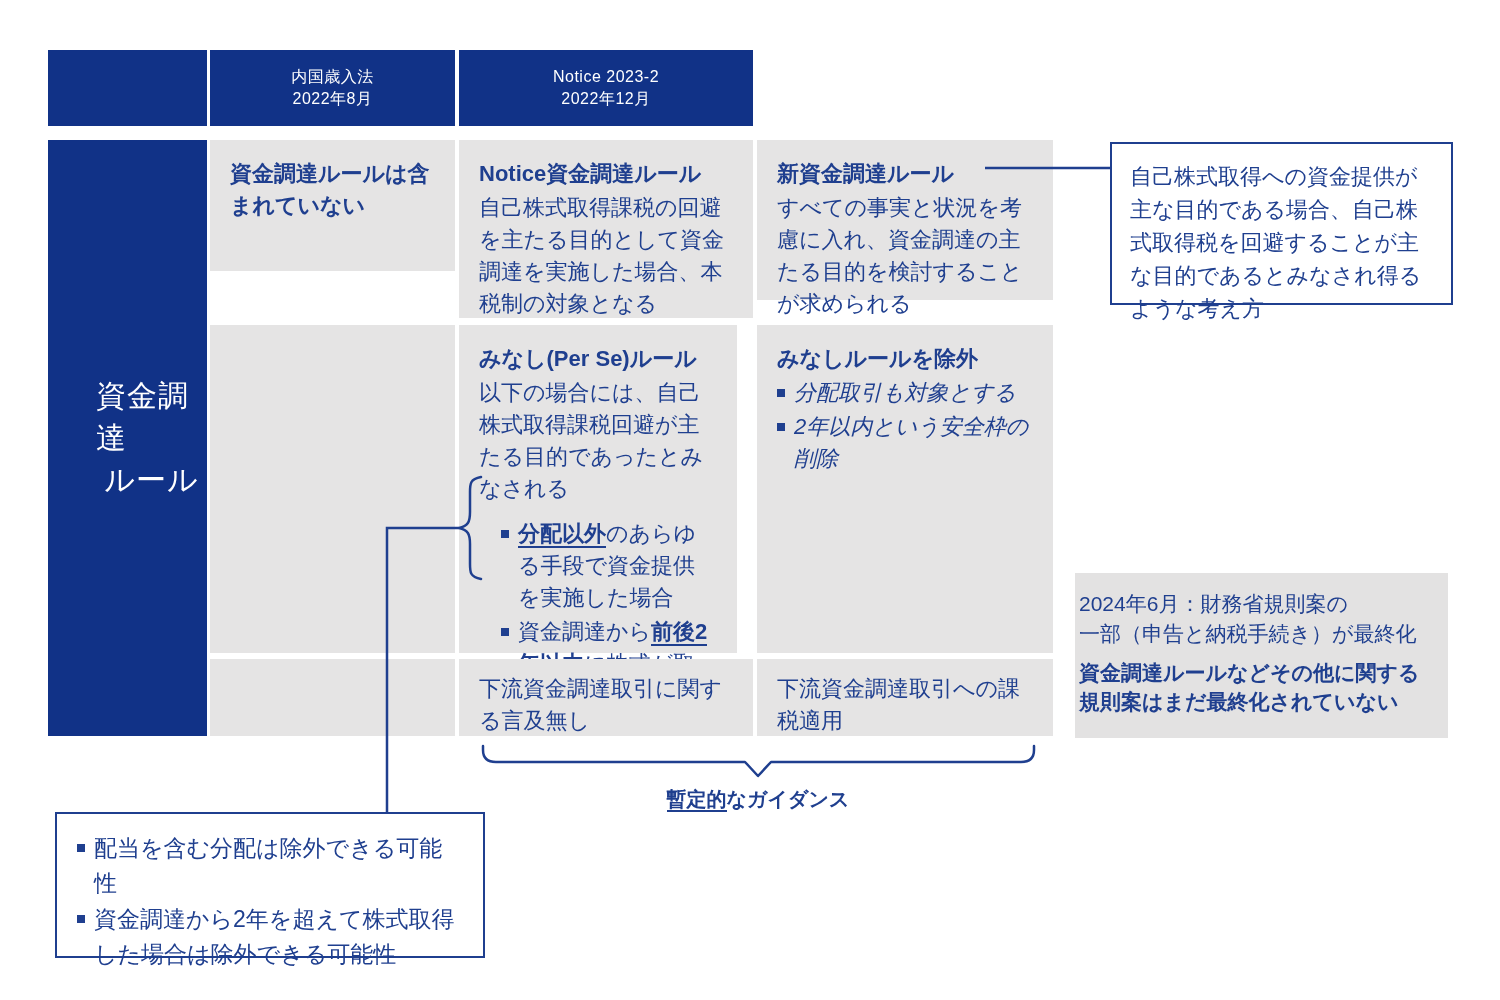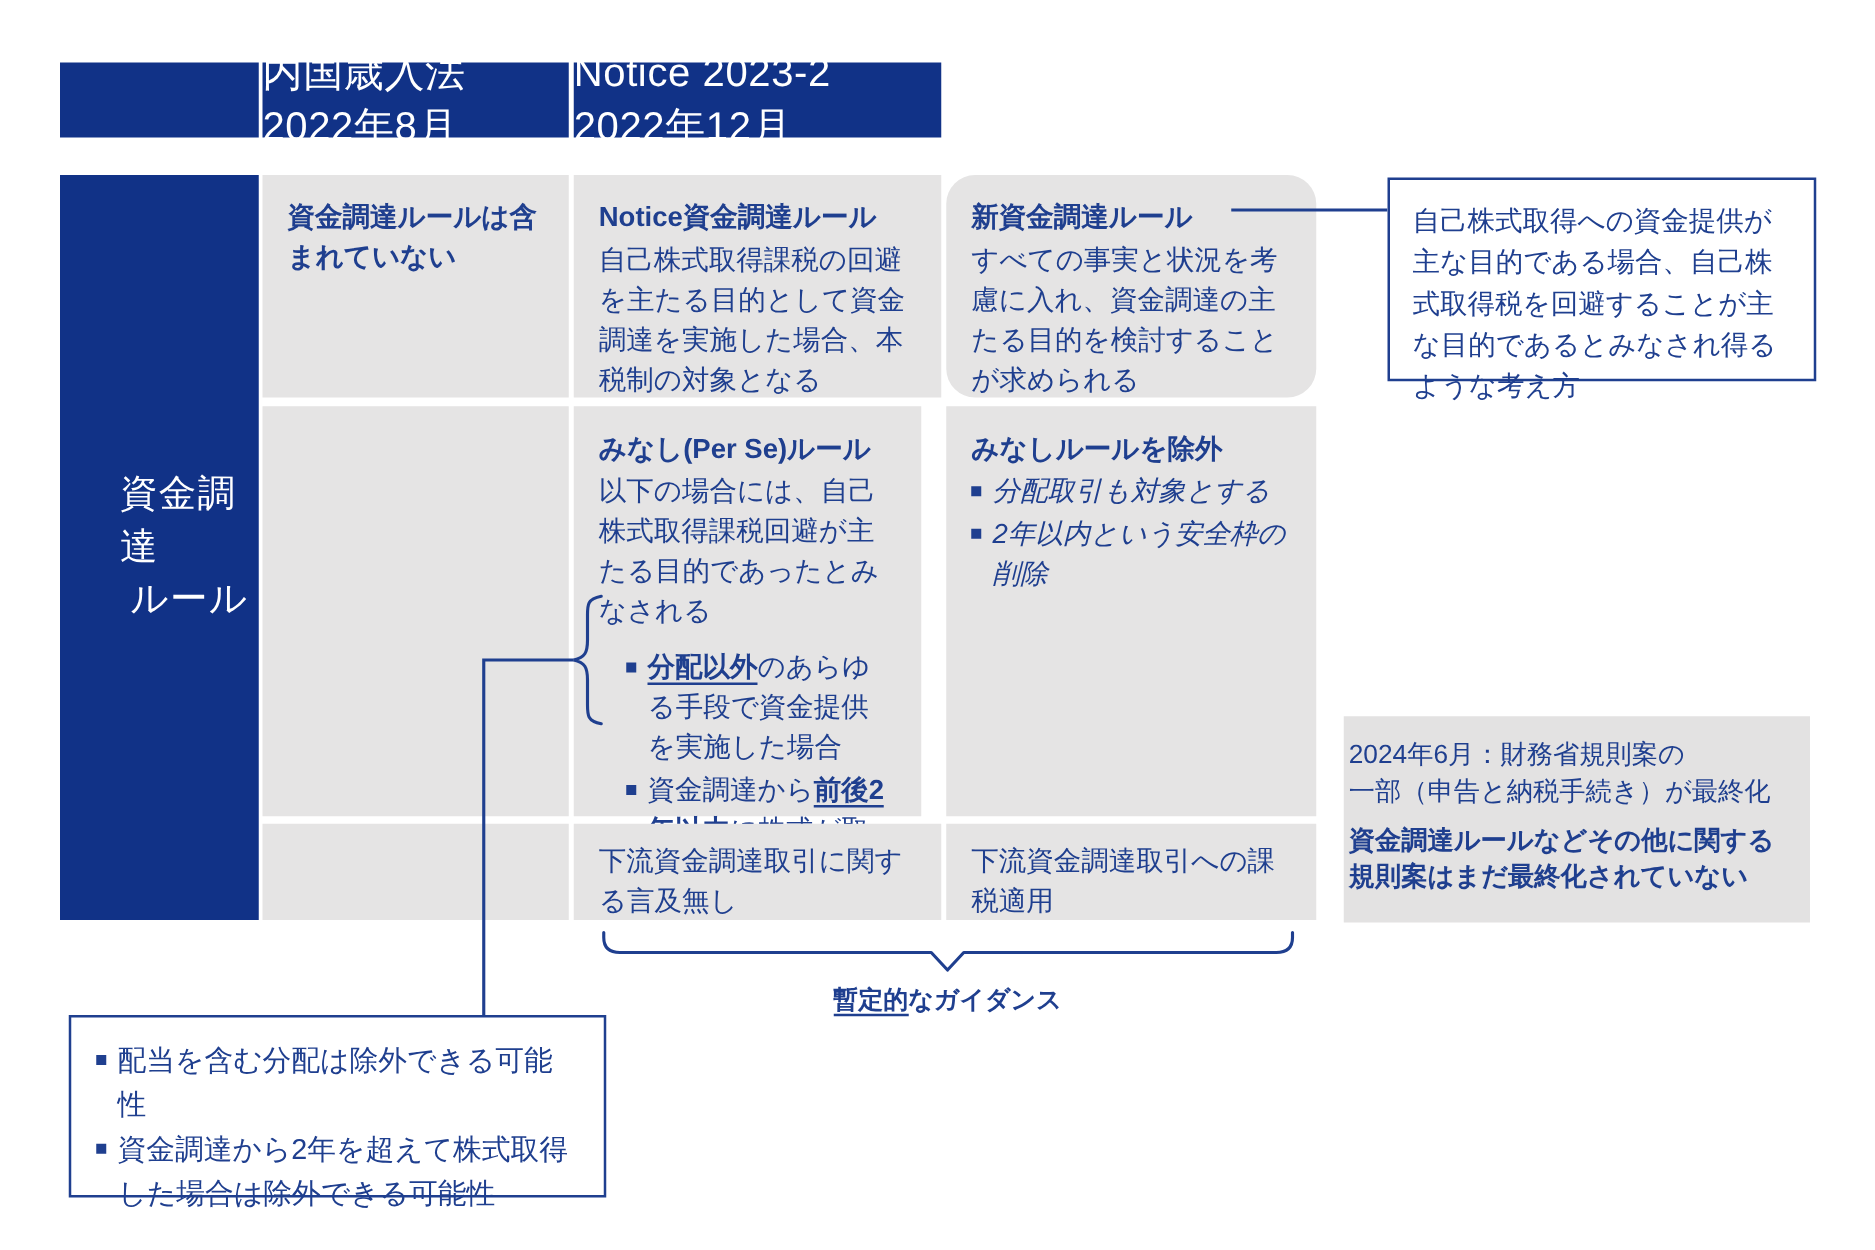--- a/index.html
+++ b/index.html
@@ -8,24 +8,24 @@
     --cell-gray:#e5e4e4;
     --note-gray:#e3e2e2;
     --white:#ffffff;
   }
   *{margin:0;padding:0;box-sizing:border-box;}
   html,body{background:#ffffff;}
   body{font-family:"Liberation Sans", sans-serif;color:var(--text-blue);}
   .canvas{position:relative;width:1500px;height:1000px;background:#ffffff;overflow:hidden;}
 
   .hcell{
-    position:absolute;height:60px;top:50px;
+    position:absolute;height:76px;top:50px;
     background:var(--primary-blue);color:#fff;
-    display:flex;flex-direction:column;align-items:flex-start;justify-content:center;
-    font-size:32px;line-height:1.35;letter-spacing:.5px;
+    display:flex;flex-direction:column;align-items:center;justify-content:center;
+    font-size:16px;line-height:1.35;letter-spacing:.5px;
   }
   .rowhead{
     position:absolute;left:48px;top:140px;width:159px;height:596px;
     background:var(--primary-blue);color:#fff;
     display:flex;flex-direction:column;align-items:center;justify-content:center;
     font-size:30px;line-height:1.4;letter-spacing:1px;padding-left:48px;
   }
   .cell{
     position:absolute;background:var(--cell-gray);
     padding:18px 20px;font-size:22px;line-height:1.45;color:var(--text-blue);
@@ -71,28 +71,28 @@
   <div class="hcell" style="left:459px;width:294px;">
     <div>Notice 2023-2</div>
     <div>2022年12月</div>
   </div>
 
   <div class="rowhead">
     <div>資金調達</div>
     <div>ルール</div>
   </div>
 
-  <div class="cell" style="left:210px;top:140px;width:245px;height:178px;">
+  <div class="cell" style="left:210px;top:140px;width:245px;height:131px;">
     <div class="title">資金調達ルールは含まれていない</div>
   </div>
   <div class="cell" style="left:459px;top:140px;width:294px;height:178px;">
     <div class="title">Notice資金調達ルール</div>
     <div class="body">自己株式取得課税の回避を主たる目的として資金調達を実施した場合、本税制の対象となる</div>
   </div>
-  <div class="cell" style="left:757px;top:140px;width:296px;height:178px;border-radius:23px;">
+  <div class="cell" style="left:757px;top:140px;width:296px;height:160px;">
     <div class="title">新資金調達ルール</div>
     <div class="body">すべての事実と状況を考慮に入れ、資金調達の主たる目的を検討することが求められる</div>
   </div>
 
   <div class="cell" style="left:210px;top:325px;width:245px;height:328px;"></div>
   <div class="cell" style="left:459px;top:325px;width:278px;height:328px;">
     <div class="title">みなし(Per Se)ルール</div>
     <div class="body">以下の場合には、自己株式取得課税回避が主たる目的であったとみなされる</div>
     <div class="bullets" style="margin-left:22px;">
       <div class="bullet-row">

